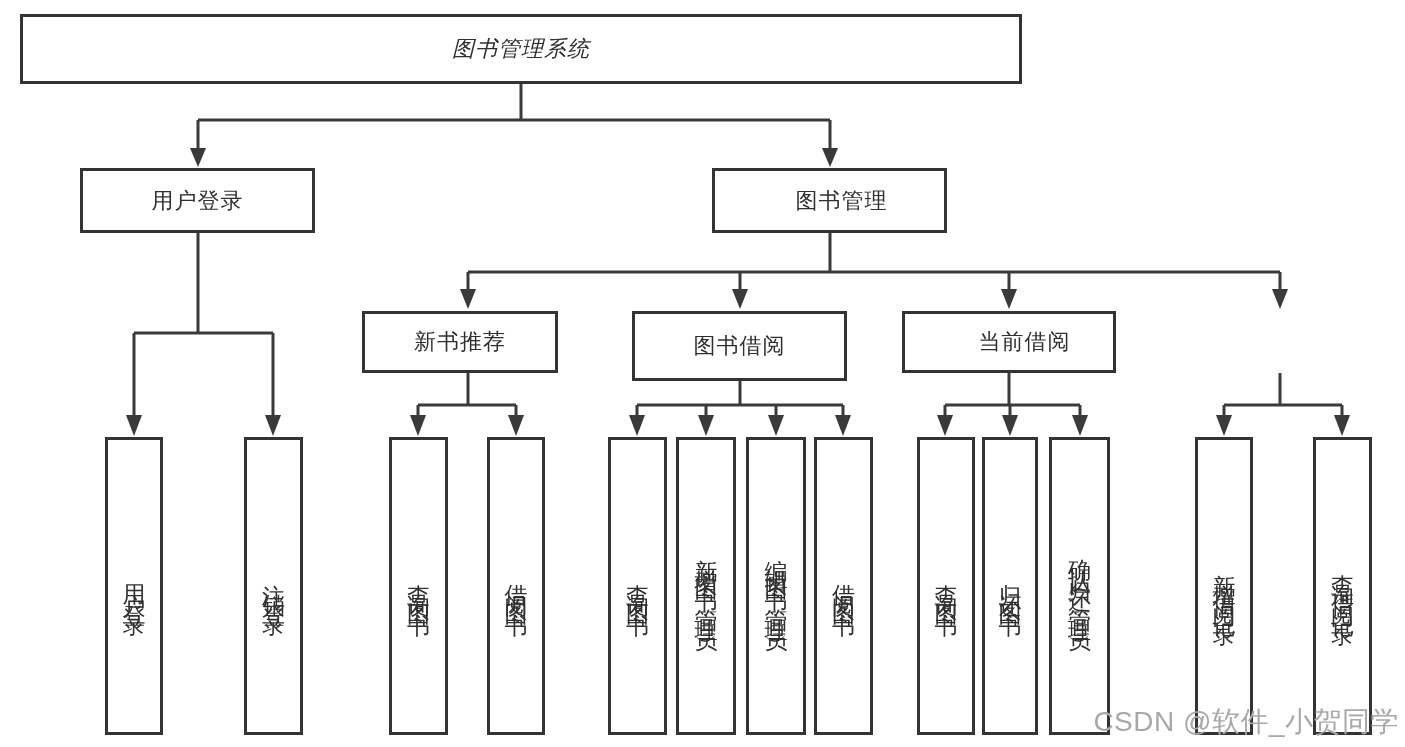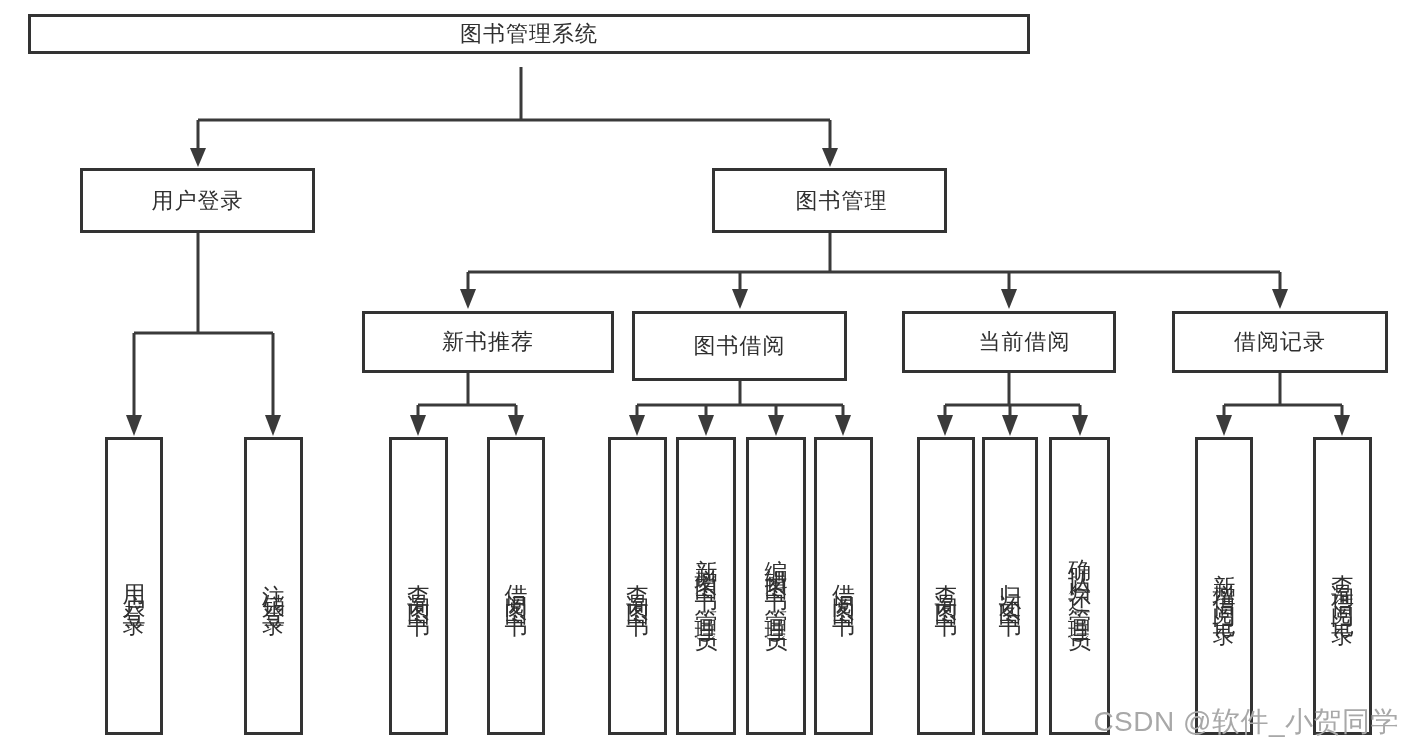--- a/index.html
+++ b/index.html
@@ -22,24 +22,24 @@
   .hbox{font-size:22px;letter-spacing:1px;}
   .vbox span{
     writing-mode:vertical-rl;
     text-orientation:mixed;
     font-size:23px;
     letter-spacing:10px;
     line-height:1;
     white-space:nowrap;
   }
   
-  #n-root          {left:28px;  top:14px;  width:1002px; height:40px;}
+  #n-root          {left:20px;  top:14px;  width:1002px; height:70px;font-style:italic;}
   #n-user-login    {left:80px;  top:168px; width:235px;  height:65px;}
   #n-book-mgmt     {left:712px; top:168px; width:235px;  height:65px;padding-left:24px;}
-  #n-new-book-rec  {left:362px; top:311px; width:252px;  height:62px;}
+  #n-new-book-rec  {left:362px; top:311px; width:196px;  height:62px;}
   #n-book-borrow   {left:632px; top:311px; width:215px;  height:70px;font-family:Liberation Mono, monospace;}
   #n-current-borrow{left:902px; top:311px; width:214px;  height:62px;padding-left:31px;}
   #n-borrow-record {left:1172px;top:311px; width:216px;  height:62px;}
   .leaf{top:437px;height:298px;}
   #l-user-login {left:105px; width:58px;}
   #l-logout     {left:244px; width:59px;}
   #l-rec-query  {left:389px; width:59px;}
   #l-rec-borrow {left:487px; width:58px;}
   #l-bb-query   {left:608px; width:59px;}
   #l-bb-add     {left:676px; width:60px;}
@@ -129,23 +129,20 @@
 
   <div class="box hbox" id="n-new-book-rec">
     <span>新书推荐</span>
   </div>
   <div class="box hbox" id="n-book-borrow">
     <span>图书借阅</span>
   </div>
   <div class="box hbox" id="n-current-borrow">
     <span>当前借阅</span>
   </div>
-  <div class="box hbox" id="n-borrow-record">
-    <span>借阅记录</span>
-  </div>
 
   <div class="box vbox leaf" id="l-user-login">
     <span>用户登录</span>
   </div>
   <div class="box vbox leaf" id="l-logout">
     <span>注销登录</span>
   </div>
 
   <div class="box vbox leaf" id="l-rec-query">
     <span>查询图书</span>

